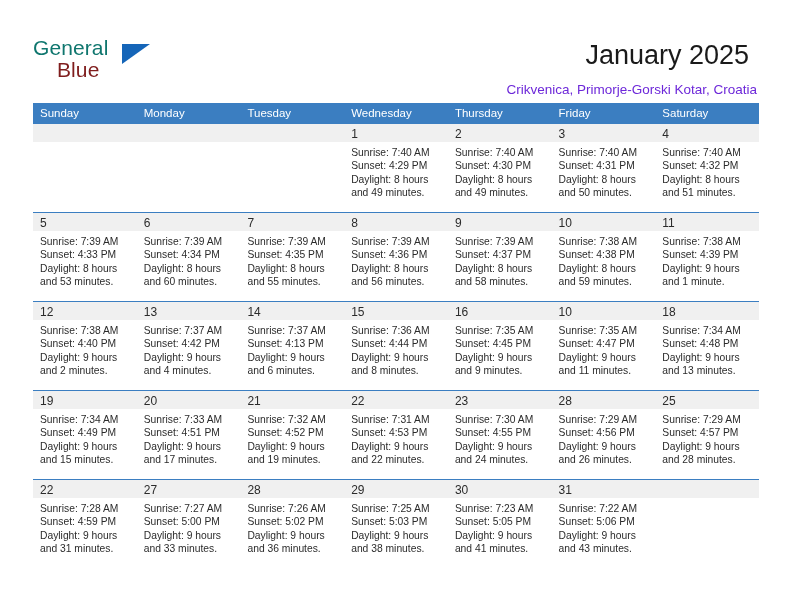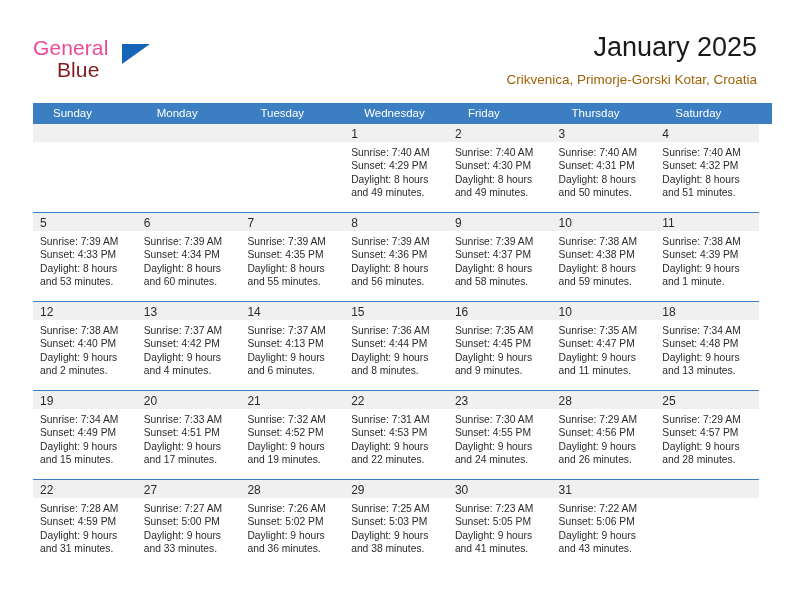--- a/index.html
+++ b/index.html
@@ -36,21 +36,21 @@
     top: 36px;
     width: 140px;
     height: 52px;
   }
   .brand-general {
     position: absolute;
     left: 0;
     top: 0;
     font-size: 21px;
     letter-spacing: 0.1px;
-    color: #ec4899;
+    color: #0f766e;
     font-family: "Liberation Sans", sans-serif;
   }
   .brand-blue {
     position: absolute;
     left: 24px;
     top: 22px;
     font-size: 21px;
     letter-spacing: 0.1px;
     color: #7f1d1d;
     font-family: "Liberation Sans", sans-serif;
@@ -69,44 +69,43 @@
     position: absolute;
     right: 35px;
     top: 30px;
     text-align: right;
   }
   .cal-title {
     font-size: 27px;
     color: #1a1a1a;
     line-height: 34px;
     font-weight: normal;
-    margin: 0;
+    margin: 8px;
     white-space: nowrap;
   }
   .cal-subtitle {
     font-size: 13.5px;
-    color: #a16207;
+    color: #6d28d9;
     line-height: 20px;
     margin: 6px 0 0 0;
     white-space: nowrap;
   }
 
   
   .calendar {
     position: absolute;
     left: 33px;
     top: 103px;
     width: 726px;
   }
   .dow-row {
     display: flex;
     width: 726px;
     height: 21px;
     background: #3b7ec1;
-    padding-left: 13px;
   }
   .dow-cell {
     flex: 1 1 0;
     box-sizing: border-box;
     padding-left: 7px;
     font-size: 11.5px;
     line-height: 21px;
     color: #ffffff;
     white-space: nowrap;
     overflow: hidden;
@@ -174,22 +173,22 @@
     </div>
 
   </div>
 
   <div class="calendar">
     <div class="dow-row" id="dow-row">
         <div class="dow-cell">Sunday</div>
         <div class="dow-cell">Monday</div>
         <div class="dow-cell">Tuesday</div>
         <div class="dow-cell">Wednesday</div>
+        <div class="dow-cell">Thursday</div>
         <div class="dow-cell">Friday</div>
-        <div class="dow-cell">Thursday</div>
         <div class="dow-cell">Saturday</div>
       </div>
     <div id="weeks-container">
         <div class="week-row first">
           <div class="day-cell empty">
             <div class="day-num-band"><span class="day-num"></span></div>
             <div class="day-body"></div>
           </div>
           <div class="day-cell empty">
             <div class="day-num-band"><span class="day-num"></span></div>

